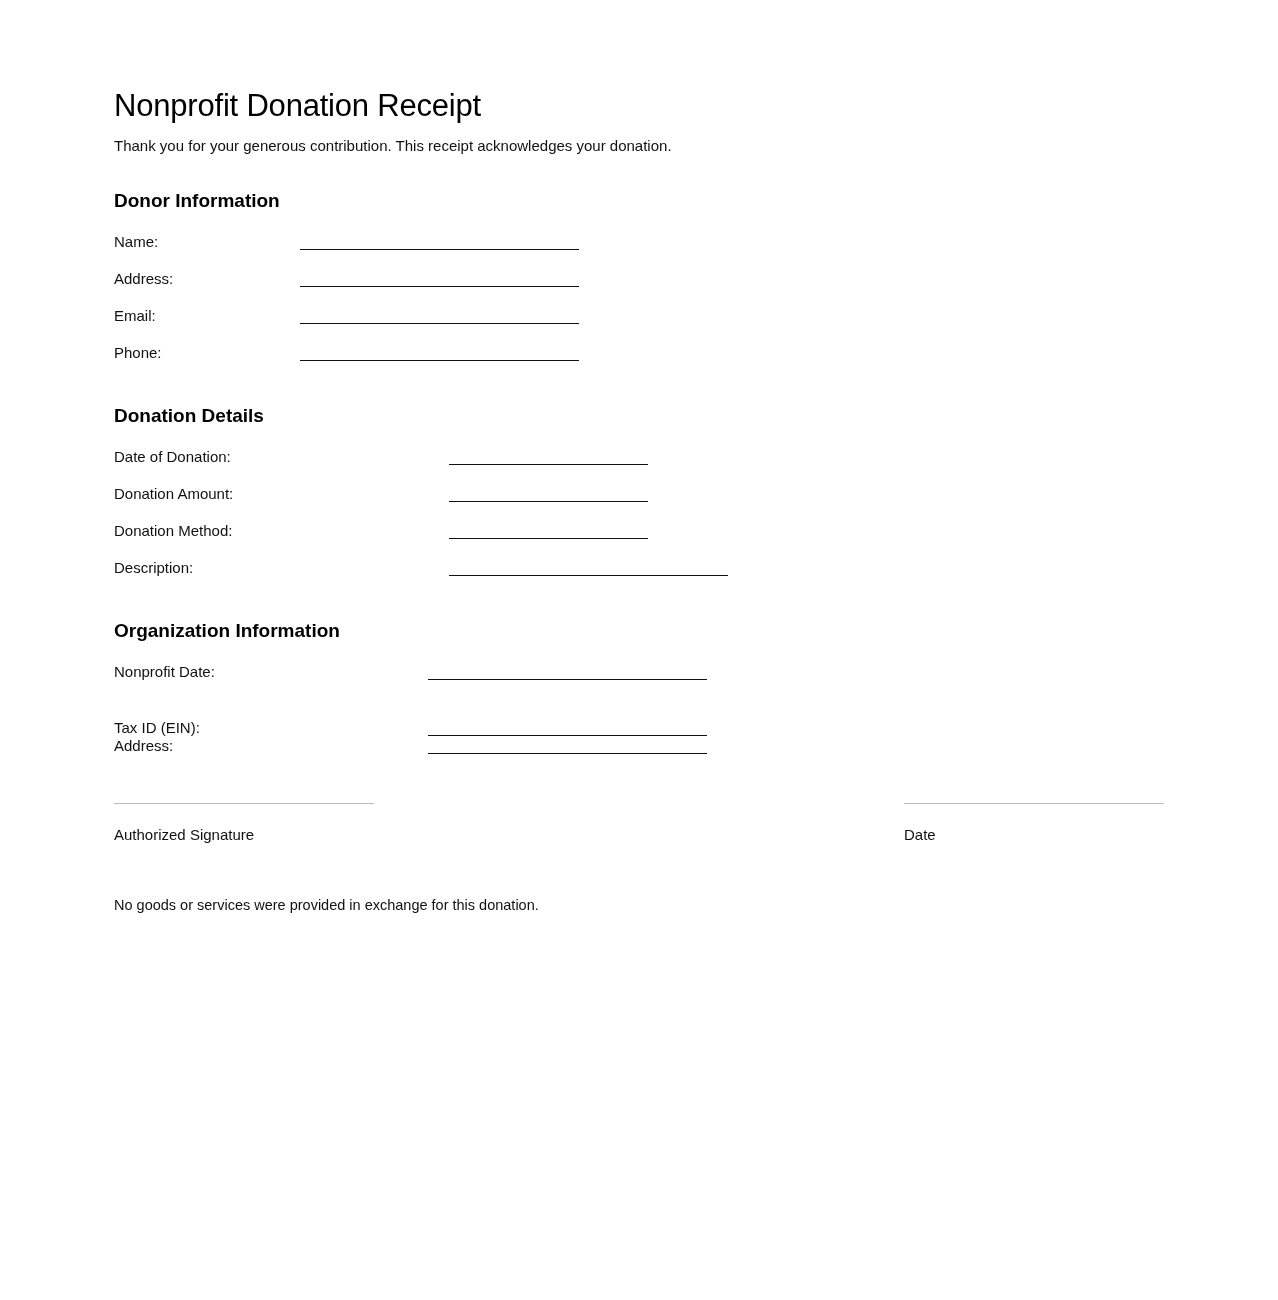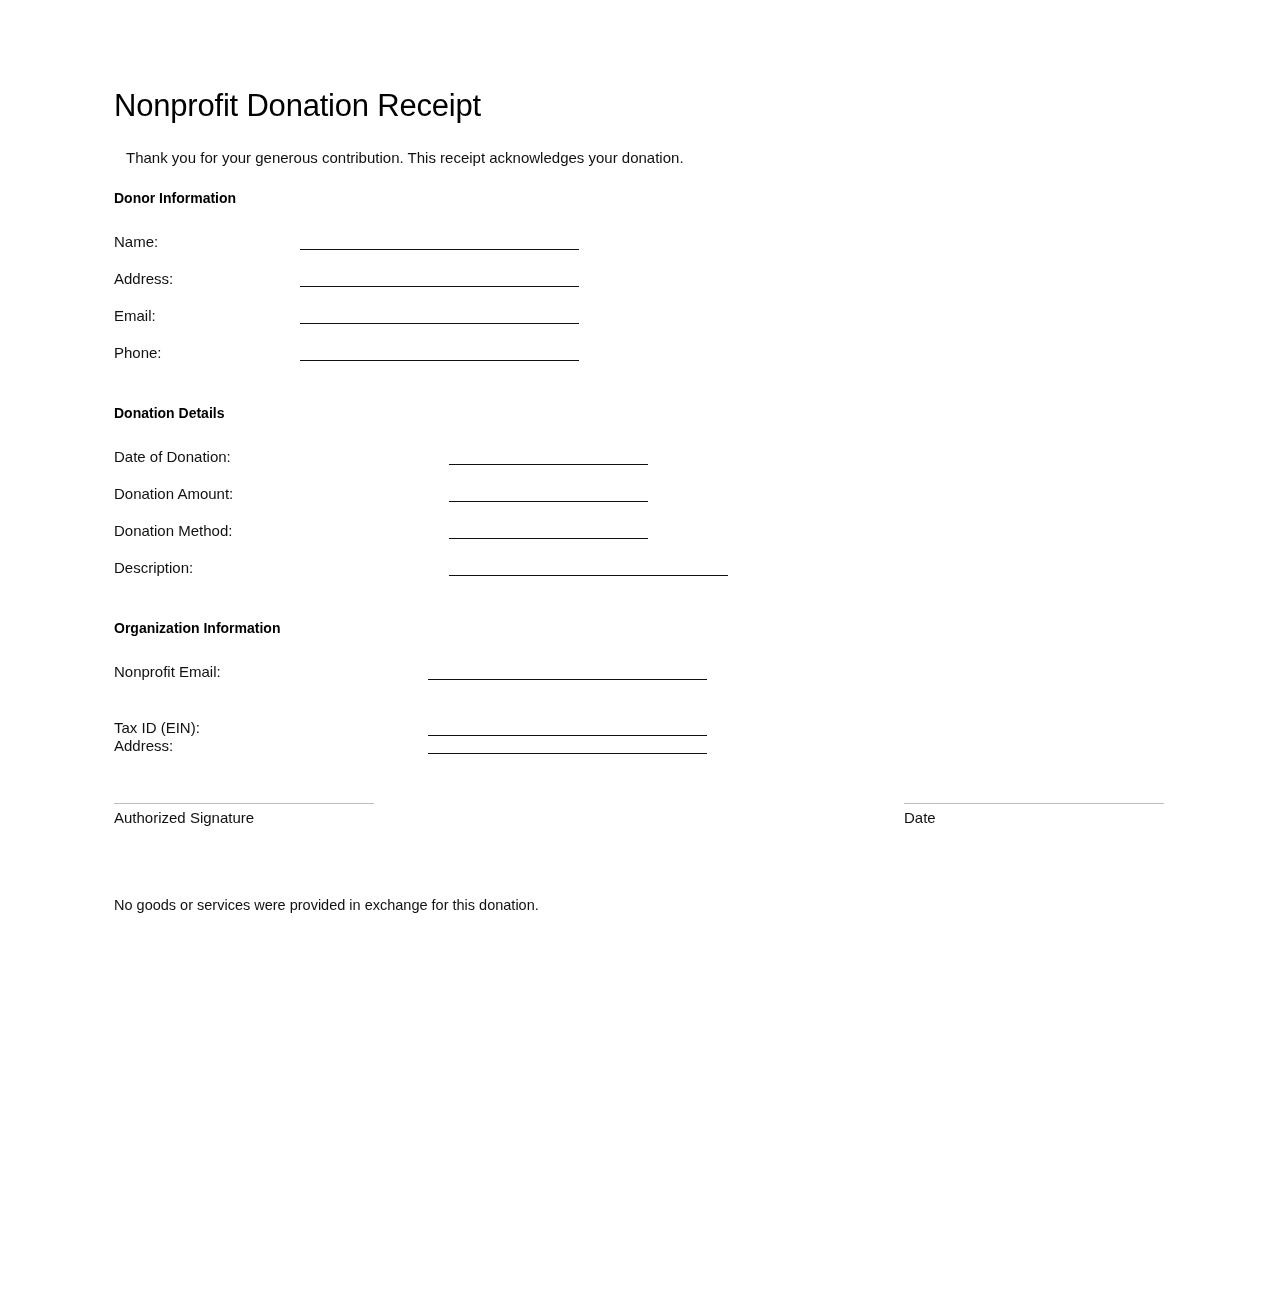--- a/index.html
+++ b/index.html
@@ -8,36 +8,36 @@
       font-family: "Liberation Sans", "DejaVu Sans", sans-serif;
       color: #111111;
     }
     .page { position: absolute; left: 114px; top: 0; width: 1050px; }
     h1 {
       position: absolute; left: 0; top: 88px; margin: 0;
       font-size: 31px; font-weight: normal; letter-spacing: -0.2px; color: #000;
       white-space: nowrap;
     }
     .intro {
-      position: absolute; left: 0; top: 137px; margin: 12px;
+      position: absolute; left: 0; top: 137px; margin: 0;
       font-size: 15px; white-space: nowrap;
     }
     h2 {
       position: absolute; left: 0; margin: 0;
-      font-size: 14px; font-weight: bold; color: #000; white-space: nowrap;
+      font-size: 19px; font-weight: bold; color: #000; white-space: nowrap;
     }
     .row { position: absolute; left: 0; height: 20px; width: 900px; text-align: right; }
     .row .label { position: absolute; left: 0; top: 0; font-size: 15px; white-space: nowrap; }
     .row .blank {
       position: absolute; top: 16px; height: 0;
       border-bottom: 1.3px solid #111;
     }
     .sig-block { position: absolute; top: 803px; width: 260px; }
     .sig-line { height: 0; border-top: 1px solid #bdbdbd; }
-    .sig-label { margin-top: 5px; font-size: 15px; white-space: nowrap; }
+    .sig-label { margin-top: 22px; font-size: 15px; white-space: nowrap; }
     .footer { position: absolute; left: 0; top: 893px; font-size: 14.5px; line-height: 24px; }
     .footer p { margin: 0; white-space: nowrap; }
   </style>
 </head>
 <body>
 
 <div class="page">
   <h1>Nonprofit Donation Receipt</h1>
   <p class="intro">Thank you for your generous contribution. This receipt acknowledges your donation.</p>
 
@@ -72,21 +72,21 @@
     <span class="label">Donation Method:</span>
     <span class="blank" style="left:335px;width:199px"></span>
   </div>
   <div class="row" style="top:559px">
     <span class="label">Description:</span>
     <span class="blank" style="left:335px;width:279px"></span>
   </div>
 
   <h2 style="top:620px">Organization Information</h2>
   <div class="row" style="top:663px">
-    <span class="label">Nonprofit Email:</span>
+    <span class="label">Nonprofit Date:</span>
     <span class="blank" style="left:314px;width:279px"></span>
   </div>
   <div class="row" style="top:719px">
     <span class="label">Tax ID (EIN):</span>
     <span class="blank" style="left:314px;width:279px"></span>
   </div>
   <div class="row" style="top:737px">
     <span class="label">Address:</span>
     <span class="blank" style="left:314px;width:279px"></span>
   </div>

